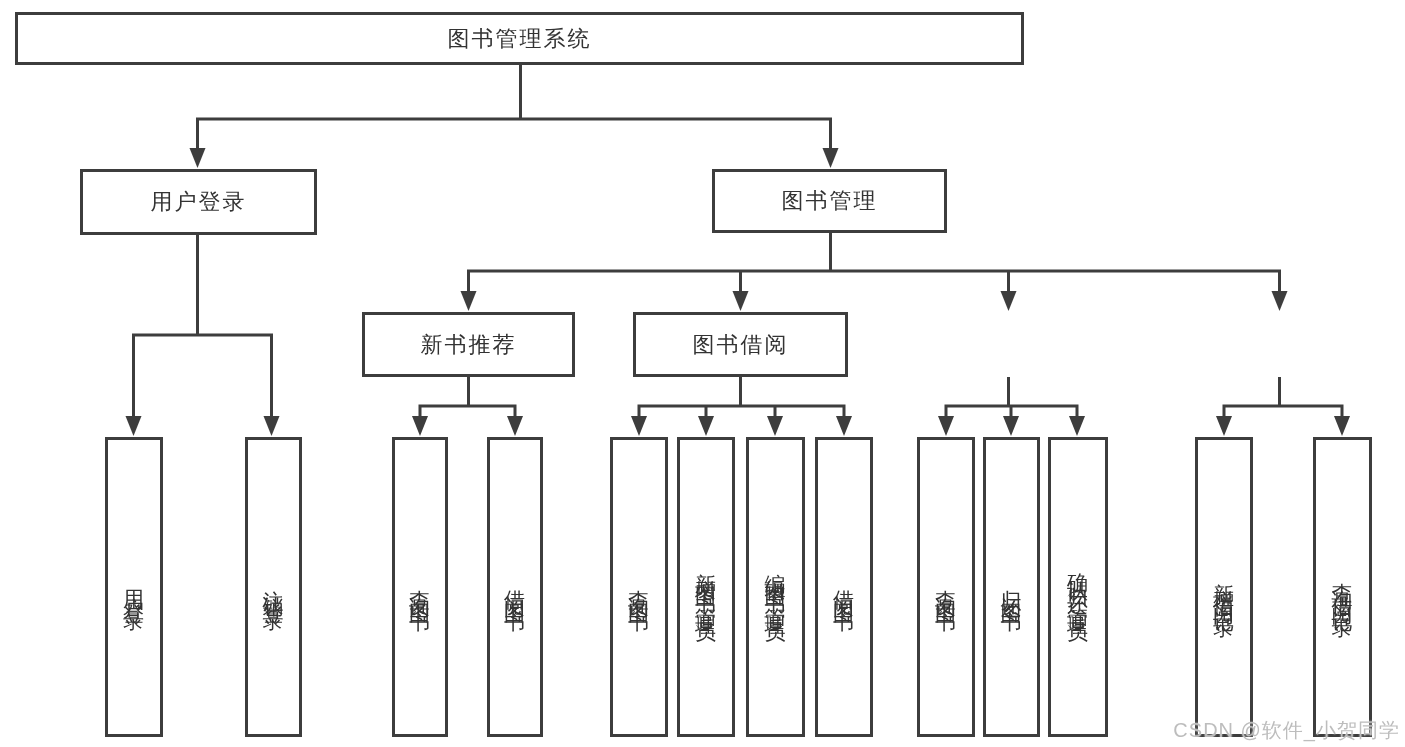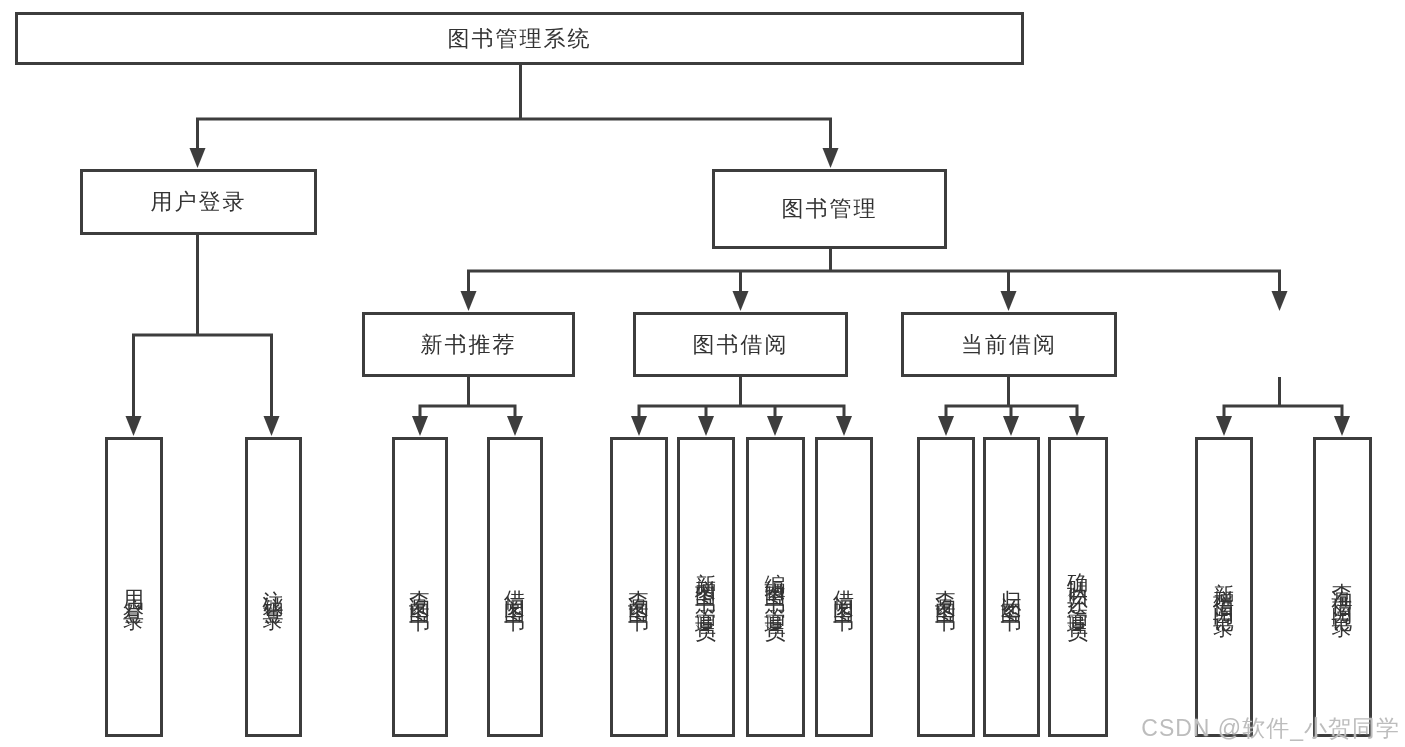--- a/index.html
+++ b/index.html
@@ -45,21 +45,21 @@
     font-size: 21px;
     letter-spacing: 7px;
     line-height: 1;
     color: var(--text);
     white-space: nowrap;
   }
   .watermark {
     position: absolute;
     right: 5px;
     bottom: 3px;
-    font-size: 23px;
+    font-size: 20px;
     letter-spacing: 1px;
     color: var(--watermark);
     text-shadow: 0 0 2px #ffffff;
     z-index: 10;
     white-space: nowrap;
   }
 </style>
 </head>
 <body>
 
@@ -101,32 +101,29 @@
     <path class="ar" d="M1334,416 L1350,416 L1342,436 Z"></path>
   </svg>
 
   <div class="node hbox" style="left:15px; top:12px; width:1009px; height:53px;">
     <span>图书管理系统</span>
   </div>
 
   <div class="node hbox" style="left:80px; top:169px; width:237px; height:66px;">
     <span>用户登录</span>
   </div>
-  <div class="node hbox" style="left:712px; top:169px; width:235px; height:80px;">
+  <div class="node hbox" style="left:712px; top:169px; width:235px; height:64px;">
     <span>图书管理</span>
   </div>
 
   <div class="node hbox" style="left:362px; top:312px; width:213px; height:65px;text-align:center;">
     <span>新书推荐</span>
   </div>
   <div class="node hbox" style="left:633px; top:312px; width:215px; height:65px;justify-content:center;">
     <span>图书借阅</span>
-  </div>
-  <div class="node hbox" style="left:901px; top:312px; width:216px; height:65px;">
-    <span>当前借阅</span>
   </div>
 
   <div class="node vbox" style="left:105px; top:437px; width:58px; height:300px;">
     <span class="vtext">用户登录</span>
   </div>
   <div class="node vbox" style="left:245px; top:437px; width:57px; height:300px;">
     <span class="vtext">注销登录</span>
   </div>
 
   <div class="node vbox" style="left:392px; top:437px; width:56px; height:300px;">

